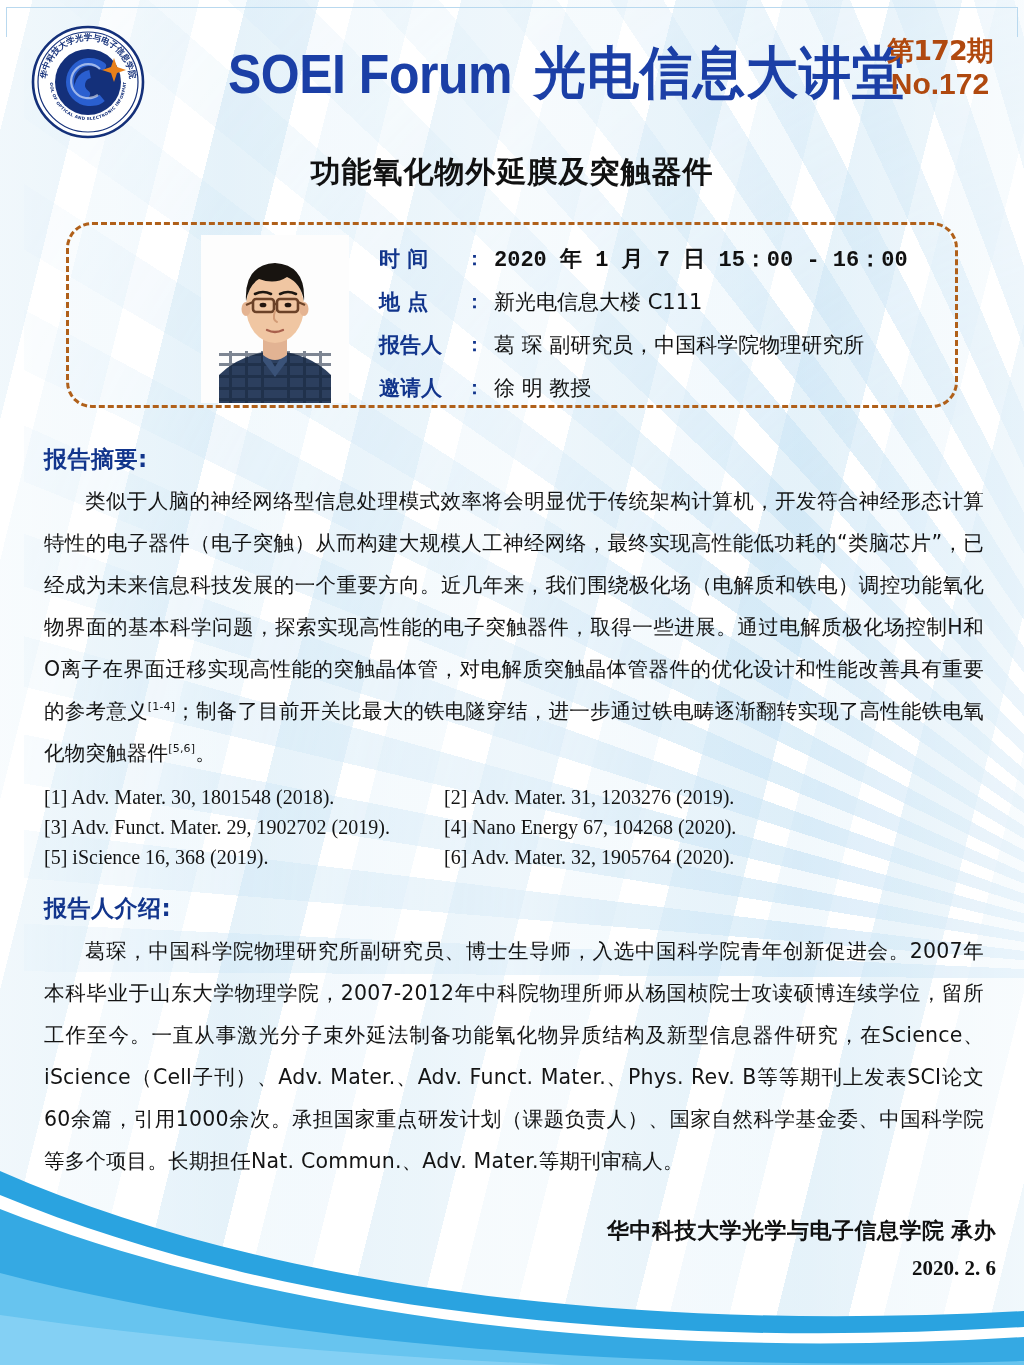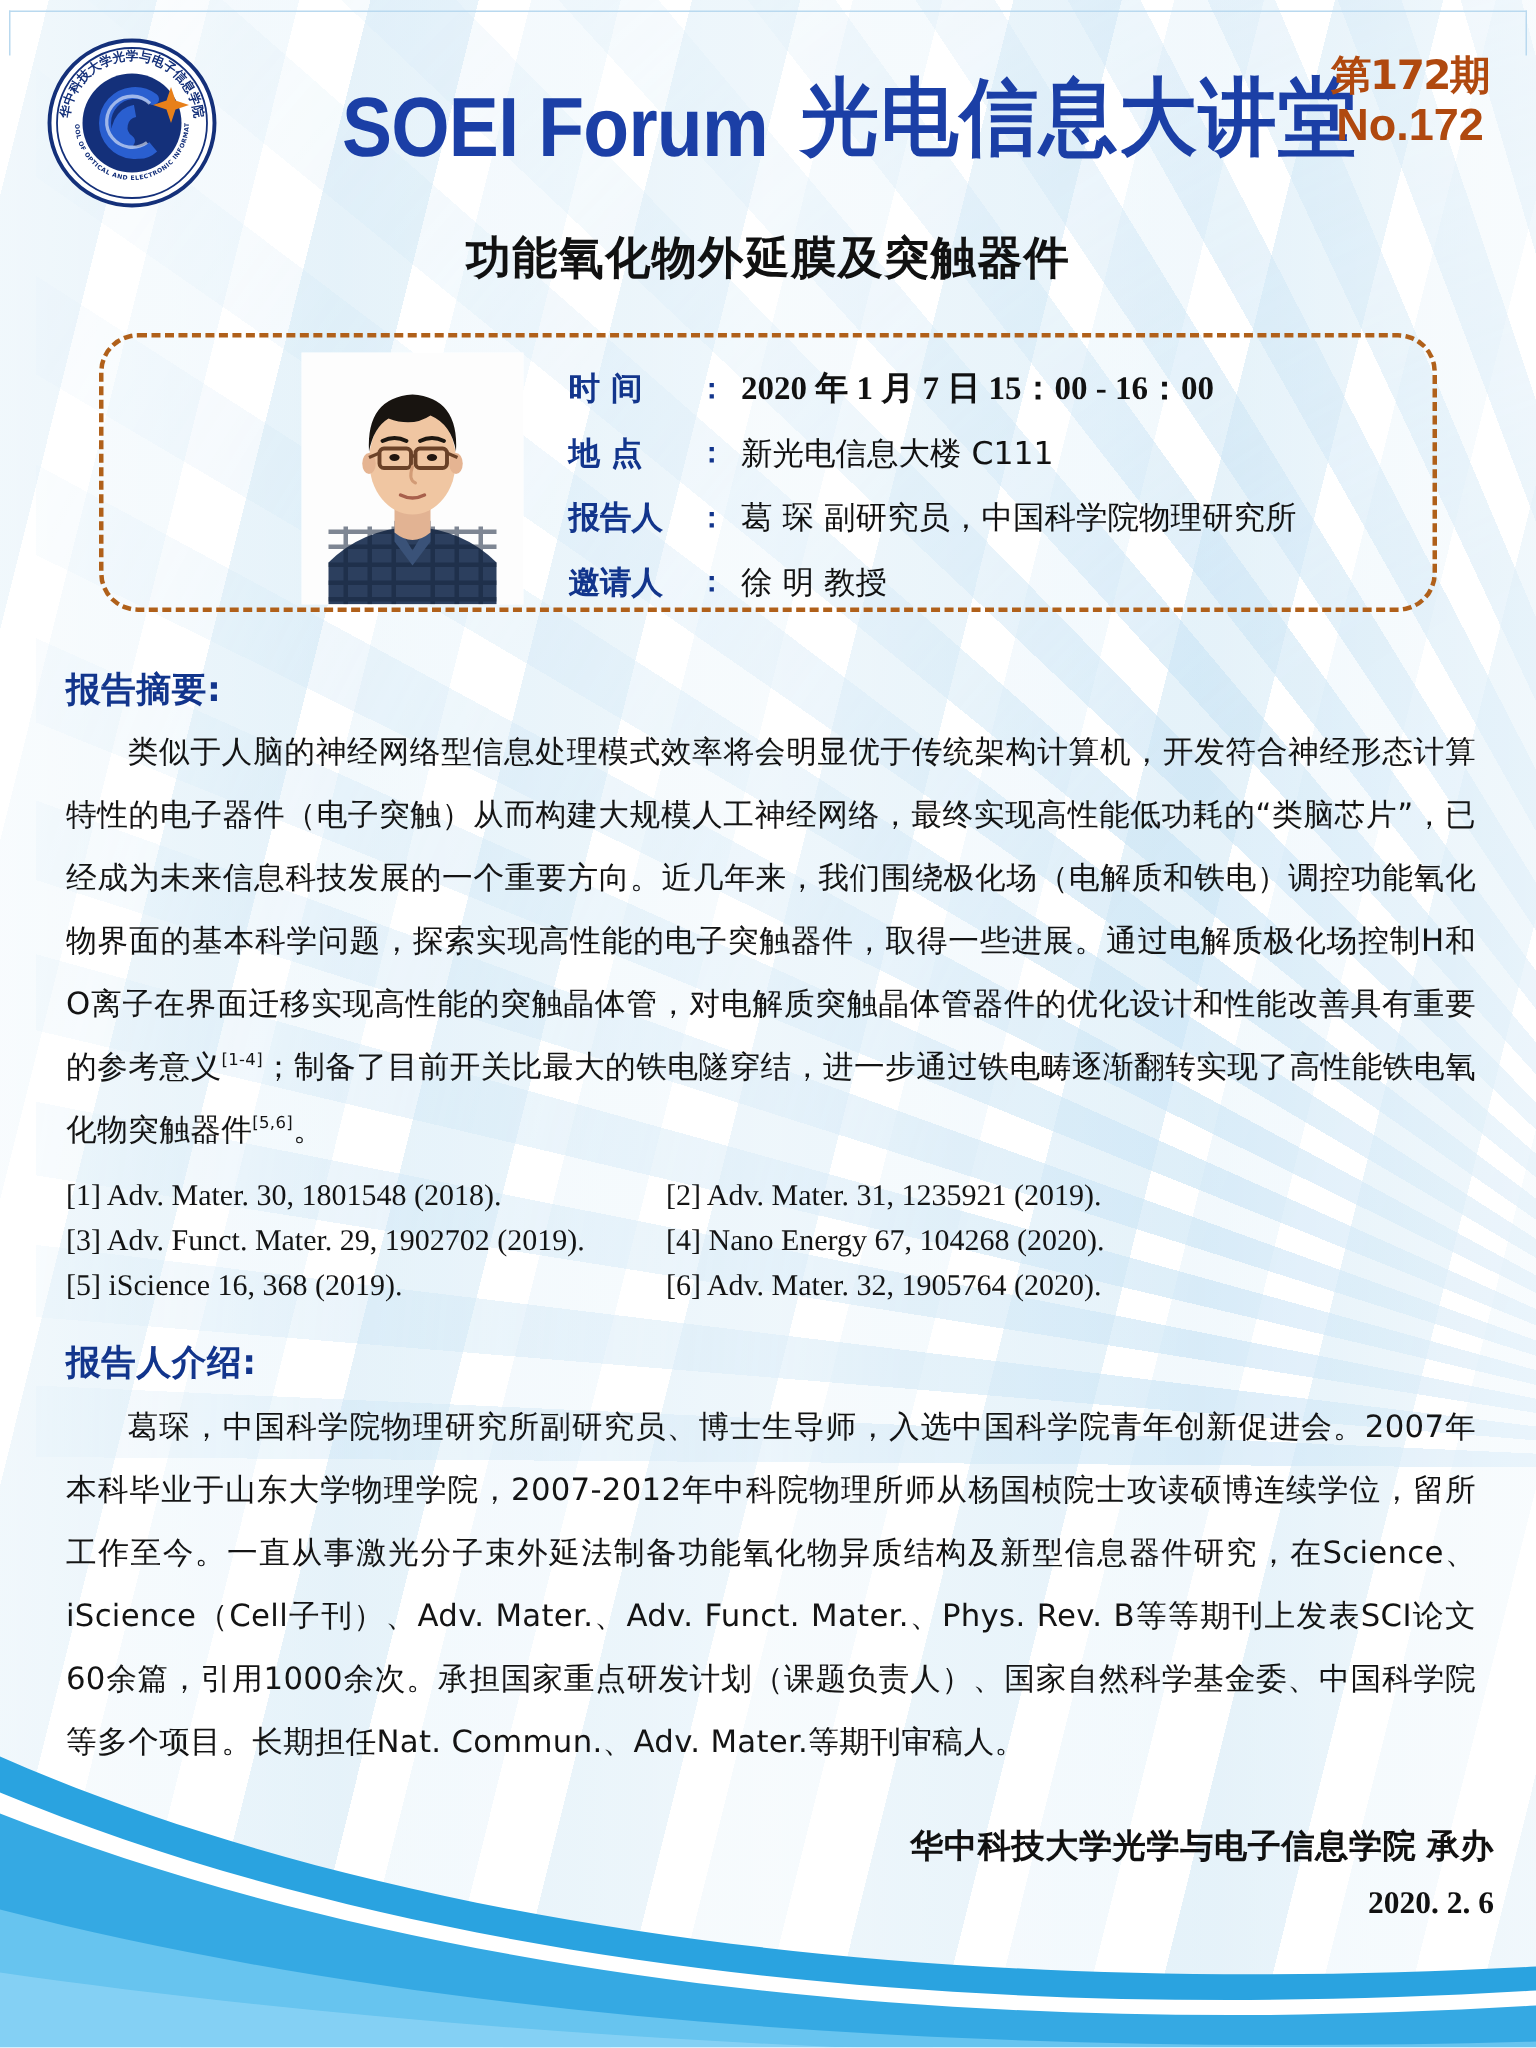--- a/index.html
+++ b/index.html
@@ -103,21 +103,21 @@
   }
   .logo svg { display:block; width:120px; height:120px; }
 
   .header-title {
     position: absolute;
     left: 228px;
     top: 34px;
     width: 640px;
     height: 80px;
     display: flex;
-    align-items: flex-end;
+    align-items: center;
     white-space: nowrap;
   }
   .soei {
     font-family: "Liberation Sans", sans-serif;
     font-weight: 700;
     font-size: 50px;
     letter-spacing: -0.5px;
     color: #1b3fa6;
     transform: scaleY(1.12);
     transform-origin: center;
@@ -213,21 +213,21 @@
     font-size: 19px;
     color: #12358c;
     margin-right: 10px;
   }
   .info-value {
     font-family: "DejaVu Sans", "Liberation Serif", serif;
     font-size: 21px;
     color: #111111;
   }
   .info-value.serif-bold {
-    font-family: Liberation Serif, serif;
+    font-family: Liberation Mono, monospace;
     font-weight: 700;
     font-size: 22px;
   }
 
   
   .sec-head {
     position: absolute;
     font-family: "DejaVu Sans", "Liberation Sans", sans-serif;
     font-weight: 700;
     font-size: 23px;
@@ -429,21 +429,21 @@
     </div>
   </div>
 
   <div class="sec-head abstract-head">报告摘要:</div>
   <div class="para abstract-body">
     <span>类似于人脑的神经网络型信息处理模式效率将会明显优于传统架构计算机，开发符合神经形态计算特性的电子器件（电子突触）从而构建大规模人工神经网络，最终实现高性能低功耗的“类脑芯片”，已经成为未来信息科技发展的一个重要方向。近几年来，我们围绕极化场（电解质和铁电）调控功能氧化物界面的基本科学问题，探索实现高性能的电子突触器件，取得一些进展。通过电解质极化场控制H和O离子在界面迁移实现高性能的突触晶体管，对电解质突触晶体管器件的优化设计和性能改善具有重要的参考意义</span><sup>[1-4]</sup><span>；制备了目前开关比最大的铁电隧穿结，进一步通过铁电畴逐渐翻转实现了高性能铁电氧化物突触器件</span><sup>[5,6]</sup><span>。</span>
   </div>
 
   <div class="refs">
     <div class="ref">[1] Adv. Mater. 30, 1801548 (2018).</div>
-    <div class="ref">[2] Adv. Mater. 31, 1235921 (2019).</div>
+    <div class="ref">[2] Adv. Mater. 31, 1203276 (2019).</div>
     <div class="ref">[3] Adv. Funct. Mater. 29, 1902702 (2019).</div>
     <div class="ref">[4] Nano Energy 67, 104268 (2020).</div>
     <div class="ref">[5] iScience 16, 368 (2019).</div>
     <div class="ref">[6] Adv. Mater. 32, 1905764 (2020).</div>
   </div>
 
   <div class="sec-head bio-head">报告人介绍:</div>
   <div class="para bio-body">葛琛，中国科学院物理研究所副研究员、博士生导师，入选中国科学院青年创新促进会。2007年本科毕业于山东大学物理学院，2007-2012年中科院物理所师从杨国桢院士攻读硕博连续学位，留所工作至今。一直从事激光分子束外延法制备功能氧化物异质结构及新型信息器件研究，在Science、iScience（Cell子刊）、Adv. Mater.、Adv. Funct. Mater.、Phys. Rev. B等等期刊上发表SCI论文60余篇，引用1000余次。承担国家重点研发计划（课题负责人）、国家自然科学基金委、中国科学院等多个项目。长期担任Nat. Commun.、Adv. Mater.等期刊审稿人。</div>
 
   <div class="footer-text">

